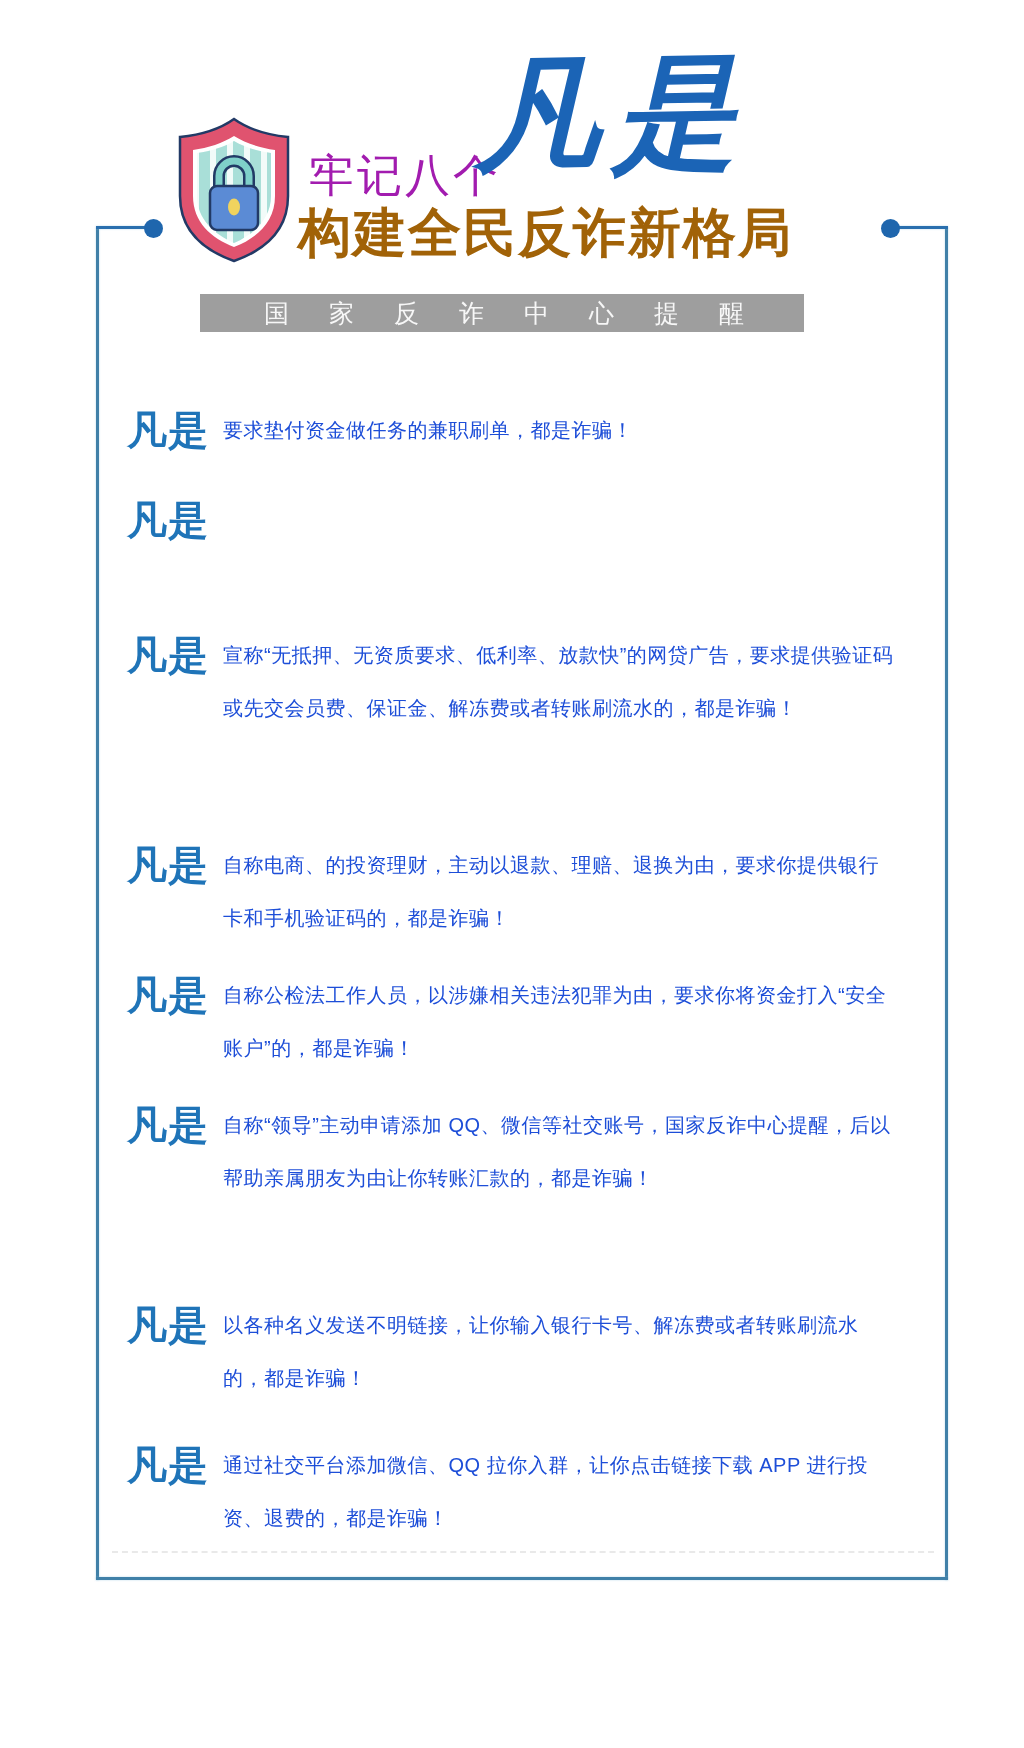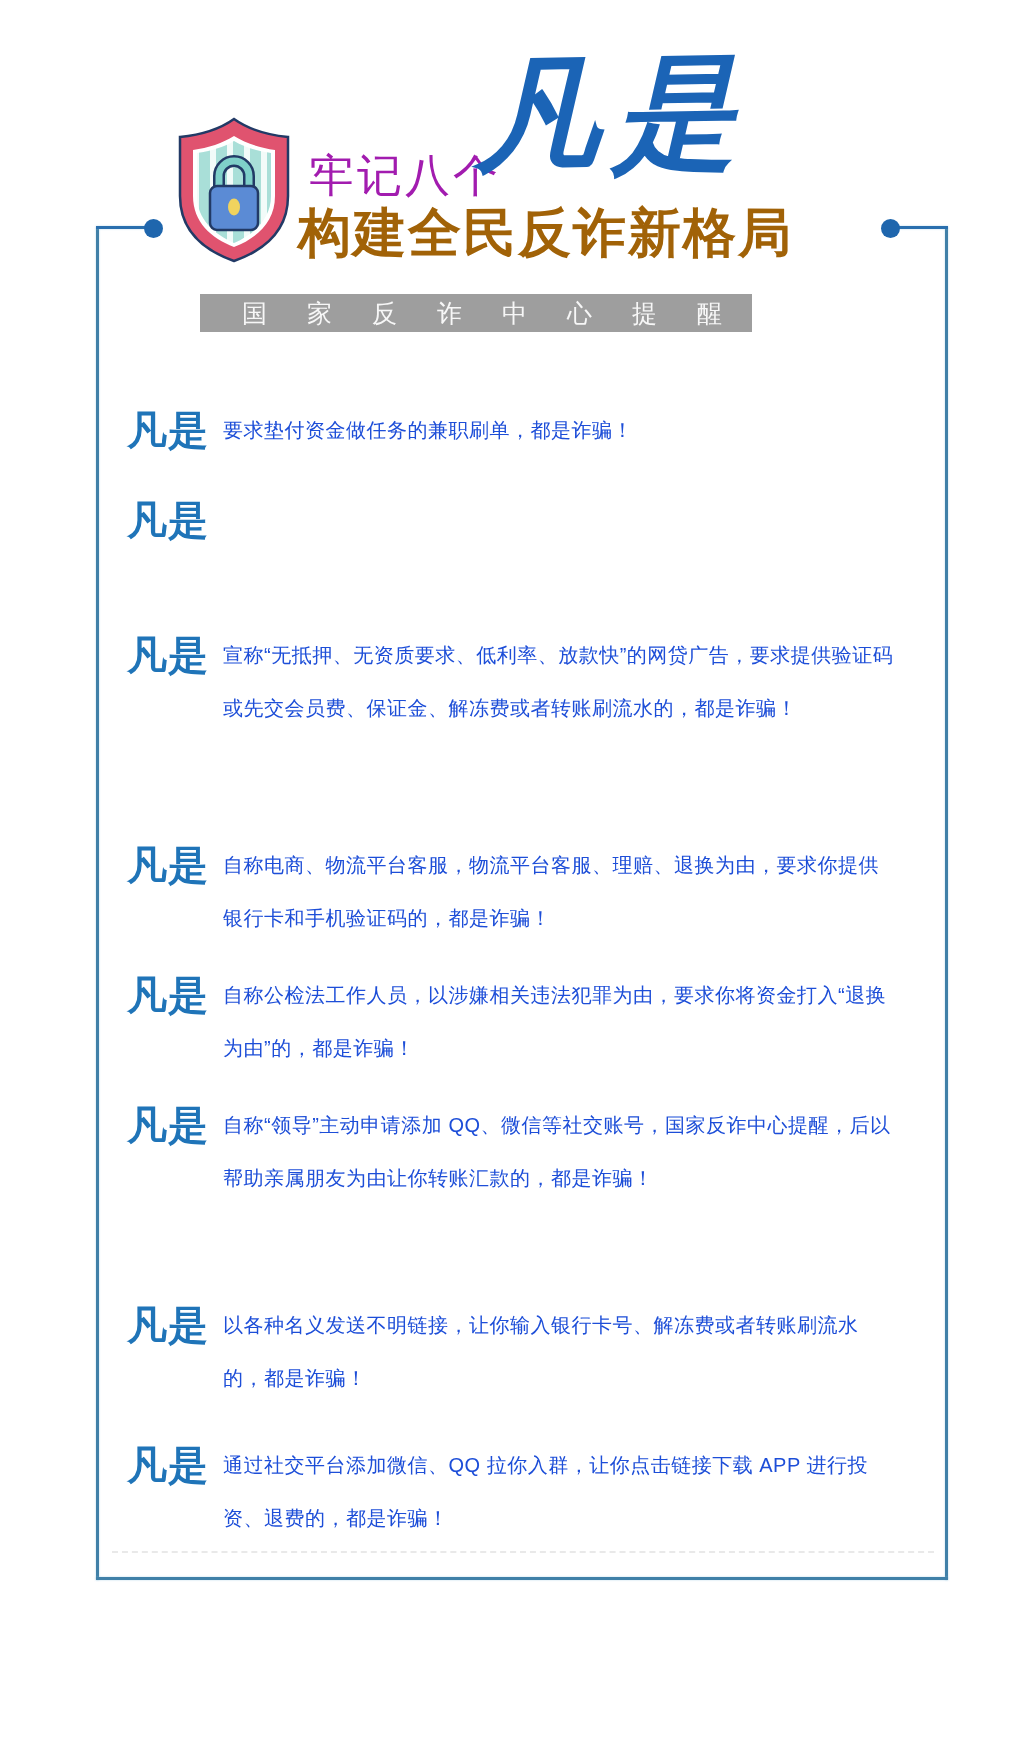--- a/index.html
+++ b/index.html
@@ -21,23 +21,23 @@
   
   #shield{position:absolute;left:172px;top:114px;width:124px;height:150px;}
   #pre-title{position:absolute;left:301px;top:146px;font-size:45px;color:#a21caf;font-weight:500;letter-spacing:3px;margin-left:8px;}
   #big-title{
     position:absolute;left:474px;top:52px;font-size:124px;line-height:1;
     color:#1b64b6;font-weight:bold;font-style:italic;letter-spacing:14px;
     transform:rotate(-1deg);
   }
   #subtitle{position:absolute;left:298px;top:198px;font-size:53px;color:#a16207;font-weight:bold;letter-spacing:2px;}
   #reminder-bar{
-    position:absolute;left:200px;top:294px;width:552px;height:38px;background:#9e9e9e;
+    position:absolute;left:200px;top:294px;width:604px;height:38px;background:#9e9e9e;
     color:#f7f7f7;font-size:25px;line-height:39px;
-    padding-left:42px;letter-spacing:40px;white-space:nowrap;overflow:hidden;box-sizing:border-box;
+    padding-left:64px;letter-spacing:40px;white-space:nowrap;overflow:hidden;box-sizing:border-box;
   }
   
   .fs-item{position:absolute;left:127px;width:772px;display:flex;align-items:flex-start;gap:14px;}
   .fs-label{flex:none;font-size:40px;font-weight:bold;color:#1f74b8;line-height:52px;letter-spacing:1px;}
   .fs-text{font-size:20px;color:#1d4ed8;line-height:53px;letter-spacing:.5px;}
   #item-0{top:404px;} #item-1{top:494px;} #item-2{top:629px;} #item-3{top:839px;}
   #item-4{top:969px;} #item-5{top:1099px;} #item-6{top:1299px;} #item-7{top:1439px;}
 </style>
 </head>
 <body>
@@ -84,25 +84,25 @@
 </div>
 <div class="fs-item" id="item-1">
   <span class="fs-label">凡是</span>
 </div>
 <div class="fs-item" id="item-2">
   <span class="fs-label">凡是</span>
   <span class="fs-text">宣称“无抵押、无资质要求、低利率、放款快”的网贷广告，要求提供验证码或先交会员费、保证金、解冻费或者转账刷流水的，都是诈骗！</span>
 </div>
 <div class="fs-item" id="item-3">
   <span class="fs-label">凡是</span>
-  <span class="fs-text">自称电商、物流平台客服，物流平台客服、理赔、退换为由，要求你提供银行卡和手机验证码的，都是诈骗！</span>
+  <span class="fs-text">自称电商、的投资理财，主动以退款、理赔、退换为由，要求你提供银行卡和手机验证码的，都是诈骗！</span>
 </div>
 <div class="fs-item" id="item-4">
   <span class="fs-label">凡是</span>
-  <span class="fs-text">自称公检法工作人员，以涉嫌相关违法犯罪为由，要求你将资金打入“退换为由”的，都是诈骗！</span>
+  <span class="fs-text">自称公检法工作人员，以涉嫌相关违法犯罪为由，要求你将资金打入“安全账户”的，都是诈骗！</span>
 </div>
 <div class="fs-item" id="item-5">
   <span class="fs-label">凡是</span>
   <span class="fs-text">自称“领导”主动申请添加 QQ、微信等社交账号，国家反诈中心提醒，后以帮助亲属朋友为由让你转账汇款的，都是诈骗！</span>
 </div>
 <div class="fs-item" id="item-6">
   <span class="fs-label">凡是</span>
   <span class="fs-text">以各种名义发送不明链接，让你输入银行卡号、解冻费或者转账刷流水的，都是诈骗！</span>
 </div>
 <div class="fs-item" id="item-7">

